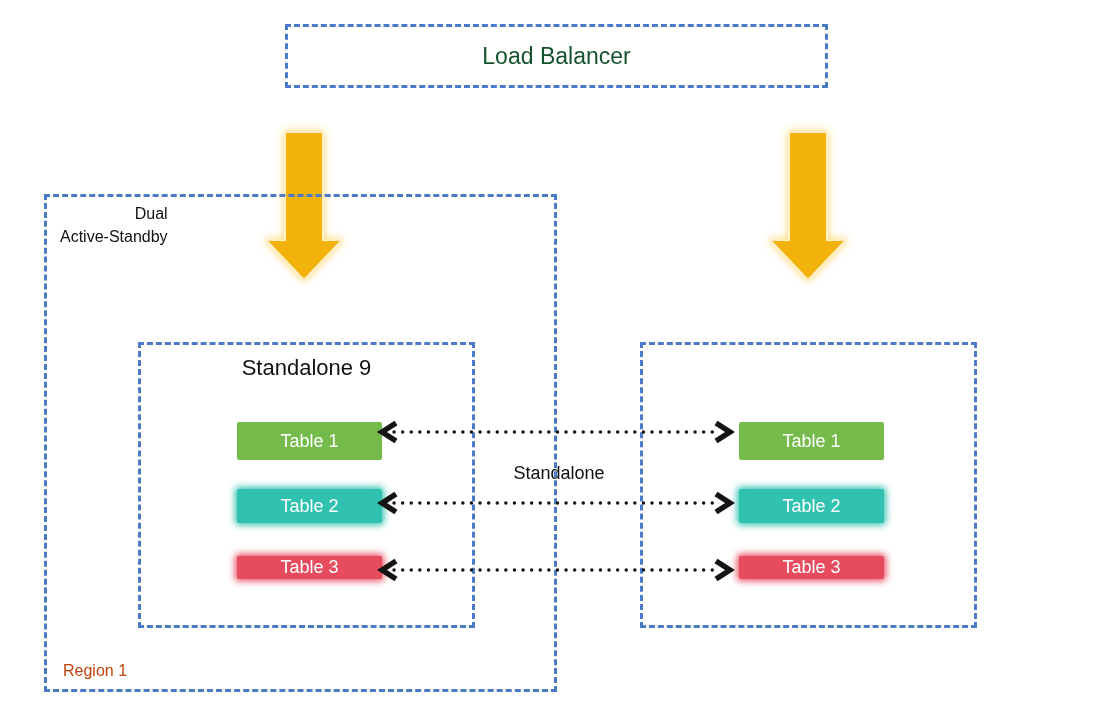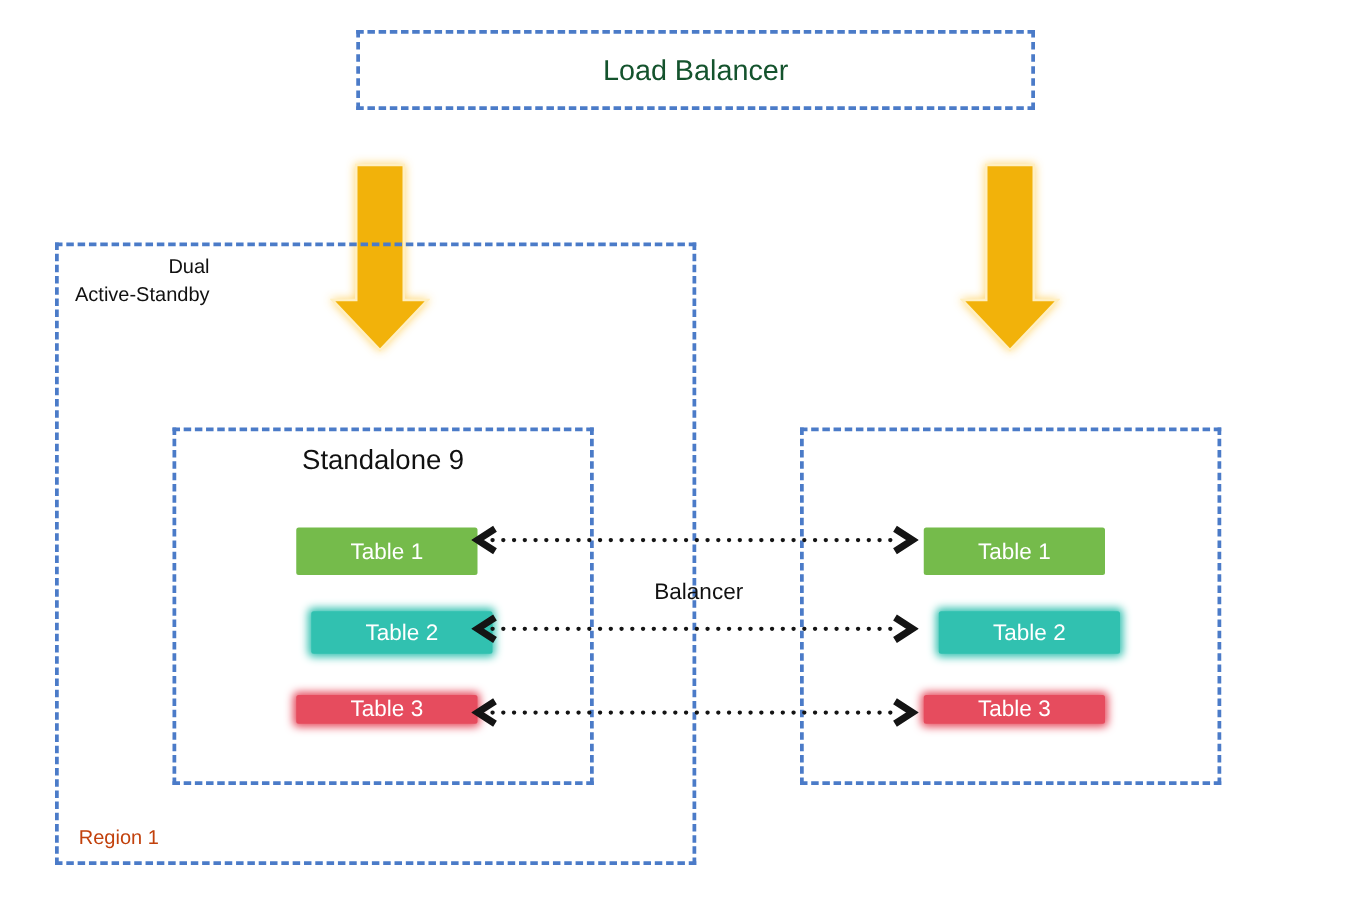--- a/index.html
+++ b/index.html
@@ -59,21 +59,21 @@
   }
 
   .table-chip {
     position: absolute;
     left: 96px; width: 145px; height: 36px;
     border-radius: 2px;
     display: flex; align-items: center; justify-content: center;
     font-size: 18px; color: #ffffff;
   }
   .table-chip.row0 { top: 61px;  height: 38px; margin-top: 16px; }
-  .table-chip.row1 { top: 144px; height: 34px; margin-left: 12px; }
+  .table-chip.row1 { top: 144px; height: 34px; }
   .table-chip.row2 { top: 211px; height: 23px; }
 
   .connector {
     position: absolute; left: 377px; width: 358px; height: 26px;
   }
   .connector.row0 { top: 419px; }
   .connector.row1 { top: 490px; }
   .connector.row2 { top: 557px; }
 
   .replicate-label {
@@ -129,15 +129,15 @@
     <line x1="17" y1="13" x2="341" y2="13" stroke-dasharray="0.1 8.5" stroke-width="3.4" stroke-linecap="round" stroke="#141414"></line>
     <path d="M19,4 L5,13 L19,22" fill="none" stroke-width="5.5" stroke="#141414"></path>
     <path d="M339,4 L353,13 L339,22" fill="none" stroke-width="5.5" stroke="#141414"></path>
   </svg>
   <svg class="connector row2" width="358" height="26" viewBox="0 0 358 26">
     <line x1="17" y1="13" x2="341" y2="13" stroke-dasharray="0.1 8.5" stroke-width="3.4" stroke-linecap="round" stroke="#141414"></line>
     <path d="M19,4 L5,13 L19,22" fill="none" stroke-width="5.5" stroke="#141414"></path>
     <path d="M339,4 L353,13 L339,22" fill="none" stroke-width="5.5" stroke="#141414"></path>
   </svg>
 
-  <div class="replicate-label">Balancer</div>
+  <div class="replicate-label">Standalone</div>
 
 </div>
 
 </body></html>

